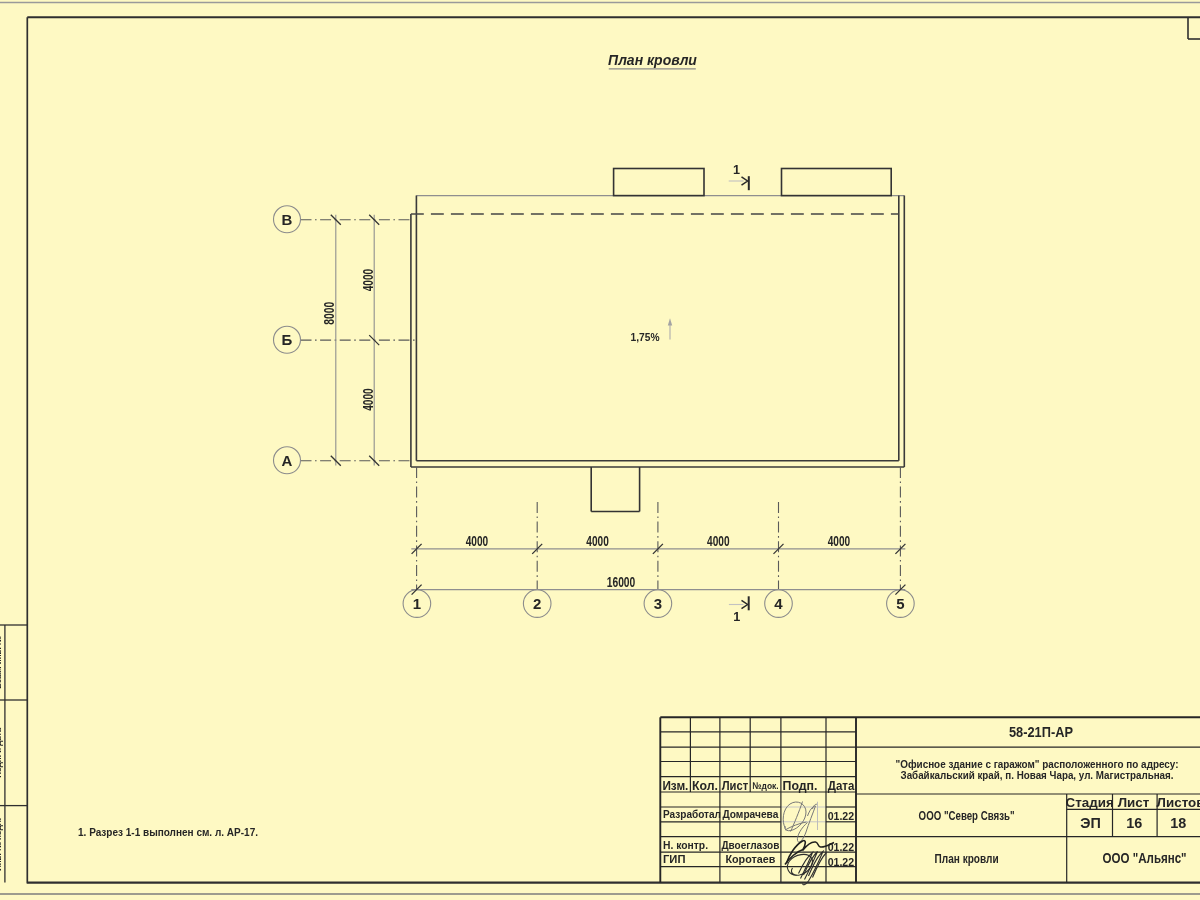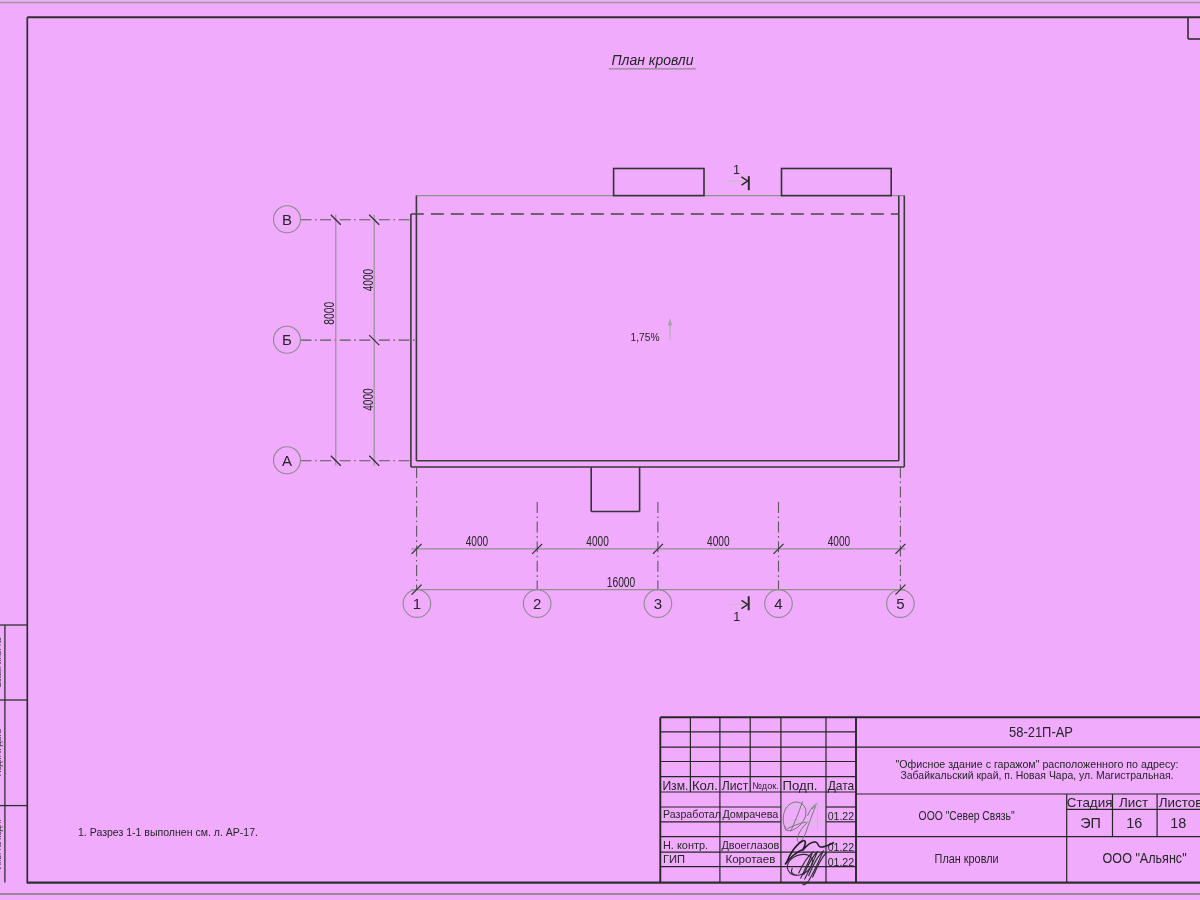--- a/index.html
+++ b/index.html
@@ -1,17 +1,17 @@
 <!DOCTYPE html>
 <html><head>
 <meta charset="utf-8">
 <style>
   html,body{margin:0;padding:0;background:#ffffff;}
-  #sheet{position:relative;width:1200px;height:900px;background:#f0abfc;overflow:hidden;will-change:transform;
-    font-family:"Liberation Sans", sans-serif;}
+  #sheet{position:relative;width:1200px;height:900px;background:#fef9c3;overflow:hidden;will-change:transform;
+    font-family:"Liberation Sans", sans-serif;font-weight:bold;}
   svg text{font-family:"Liberation Sans", sans-serif;fill:#262626;-webkit-font-smoothing:antialiased;}
 </style>
 </head>
 <body>
 <div id="sheet">
 <svg width="1200" height="900" viewBox="0 0 1200 900">
 
 <line x1="0" y1="2.5" x2="1200" y2="2.5" stroke="#9a9a9a" stroke-width="1.6"></line>
 
 <line x1="0" y1="894" x2="1200" y2="894" stroke="#7d7d7d" stroke-width="1.4"></line>

